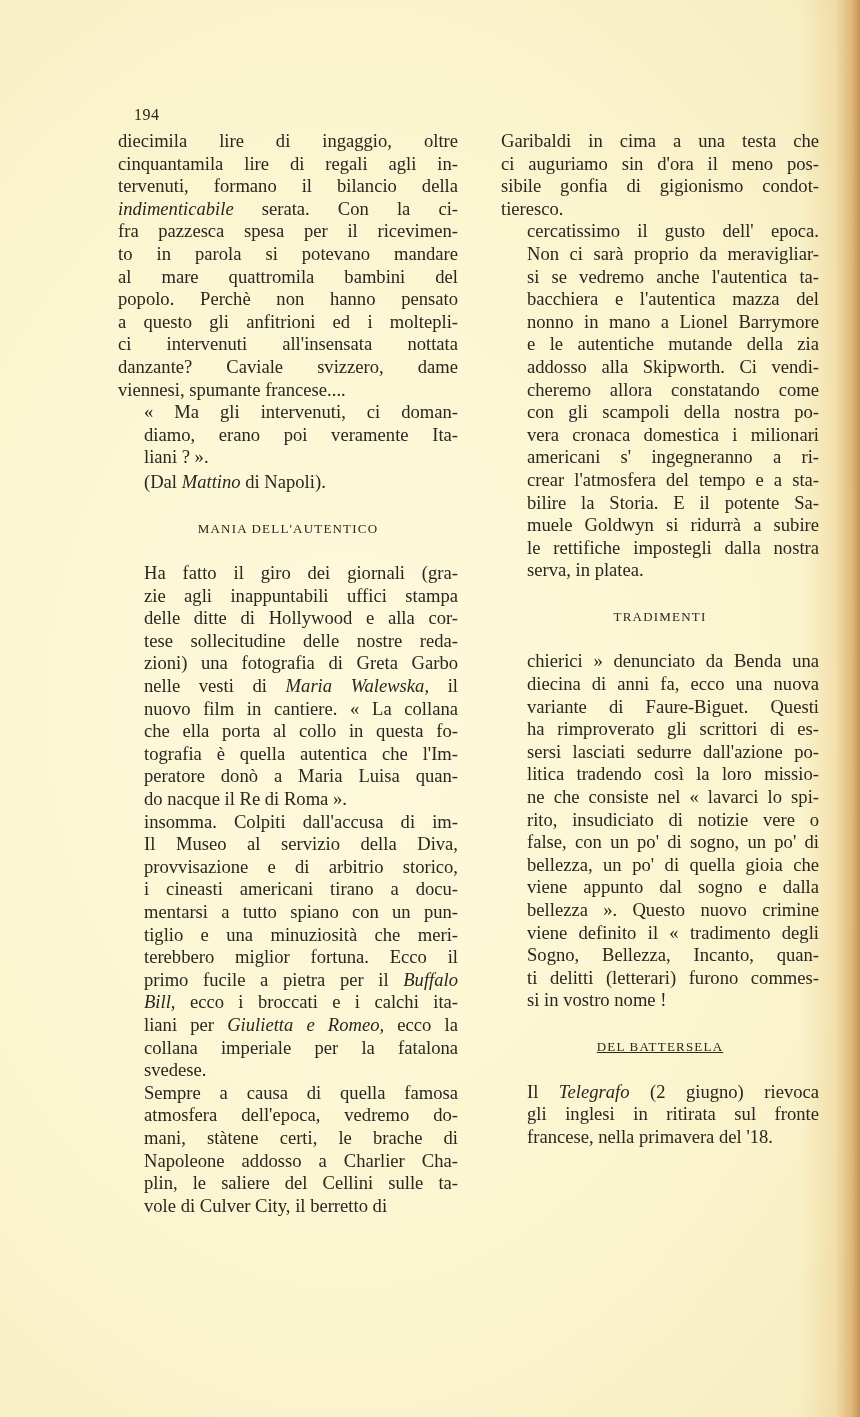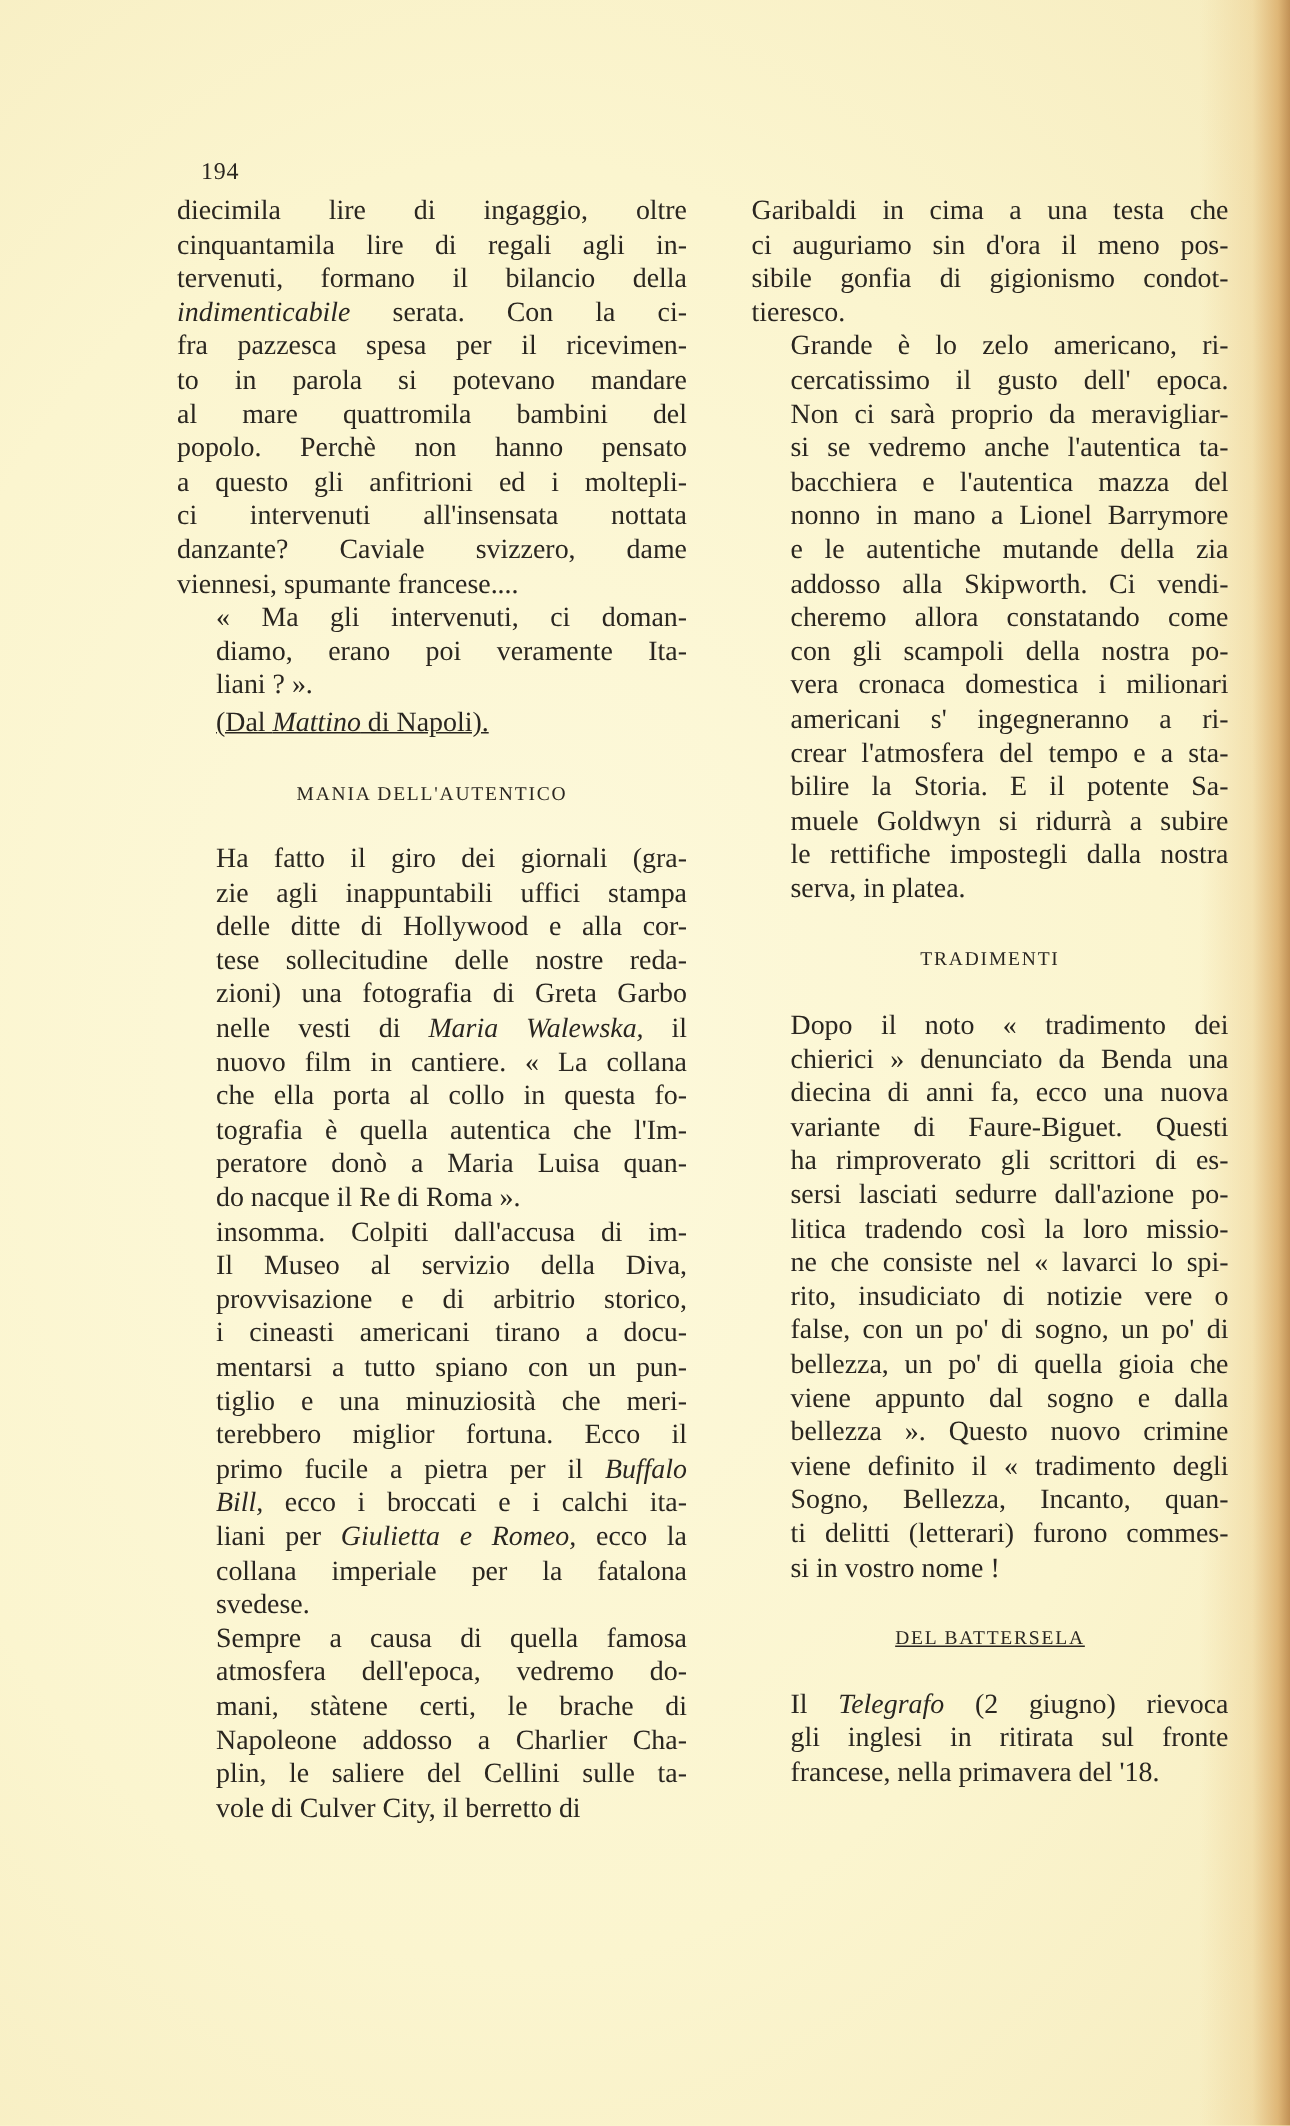--- a/index.html
+++ b/index.html
@@ -24,21 +24,21 @@
   .col-left { left: 118px; }
   .col-right { left: 501px; width: 318px; }
   .p { margin: 0; }
   .indent { text-indent: 26px; }
   .line { display: block; text-align: justify; text-align-last: justify; white-space: nowrap; }
   .line.last { text-align-last: left; }
   .heading {
     text-align: center; letter-spacing: 1.2px; font-size: 13px;
     margin: 0; text-transform: uppercase;
   }
-  .source { margin: 0; padding-left: 26px; text-decoration: underline; }
+  .source { margin: 0; padding-left: 26px; }
   em { font-style: italic; }
 </style>
 </head>
 <body>
 
 <div class="page-number">194</div>
 
 <div class="col col-left">
   <div class="p">
       <span class="line">diecimila lire di ingaggio, oltre</span>
@@ -101,41 +101,39 @@
 </div>
 
 <div class="col col-right">
   <div class="p">
       <span class="line">Garibaldi in cima a una testa che</span>
       <span class="line">ci auguriamo sin d'ora il meno pos-</span>
       <span class="line">sibile gonfia di gigionismo condot-</span>
       <span class="line last">tieresco.</span>
     </div>
   <div class="p indent">
-      <span class="line" style="text-indent: 26px;">Grande è lo zelo americano, ri-</span>
       <span class="line">cercatissimo il gusto dell' epoca.</span>
       <span class="line">Non ci sarà proprio da meravigliar-</span>
       <span class="line">si se vedremo anche l'autentica ta-</span>
       <span class="line">bacchiera e l'autentica mazza del</span>
       <span class="line">nonno in mano a Lionel Barrymore</span>
       <span class="line">e le autentiche mutande della zia</span>
       <span class="line">addosso alla Skipworth. Ci vendi-</span>
       <span class="line">cheremo allora constatando come</span>
       <span class="line">con gli scampoli della nostra po-</span>
       <span class="line">vera cronaca domestica i milionari</span>
       <span class="line">americani s' ingegneranno a ri-</span>
       <span class="line">crear l'atmosfera del tempo e a sta-</span>
       <span class="line">bilire la Storia. E il potente Sa-</span>
       <span class="line">muele Goldwyn si ridurrà a subire</span>
       <span class="line">le rettifiche impostegli dalla nostra</span>
       <span class="line last">serva, in platea.</span>
     </div>
   <h2 class="heading" style="margin-top:24px;margin-bottom:22px;font-weight:normal;">TRADIMENTI</h2>
   <div class="p indent">
-      <span class="line" style="text-indent: 26px;">Dopo il noto « tradimento dei</span>
       <span class="line">chierici » denunciato da Benda una</span>
       <span class="line">diecina di anni fa, ecco una nuova</span>
       <span class="line">variante di Faure-Biguet. Questi</span>
       <span class="line">ha rimproverato gli scrittori di es-</span>
       <span class="line">sersi lasciati sedurre dall'azione po-</span>
       <span class="line">litica tradendo così la loro missio-</span>
       <span class="line">ne che consiste nel « lavarci lo spi-</span>
       <span class="line">rito, insudiciato di notizie vere o</span>
       <span class="line">false, con un po' di sogno, un po' di</span>
       <span class="line">bellezza, un po' di quella gioia che</span>

